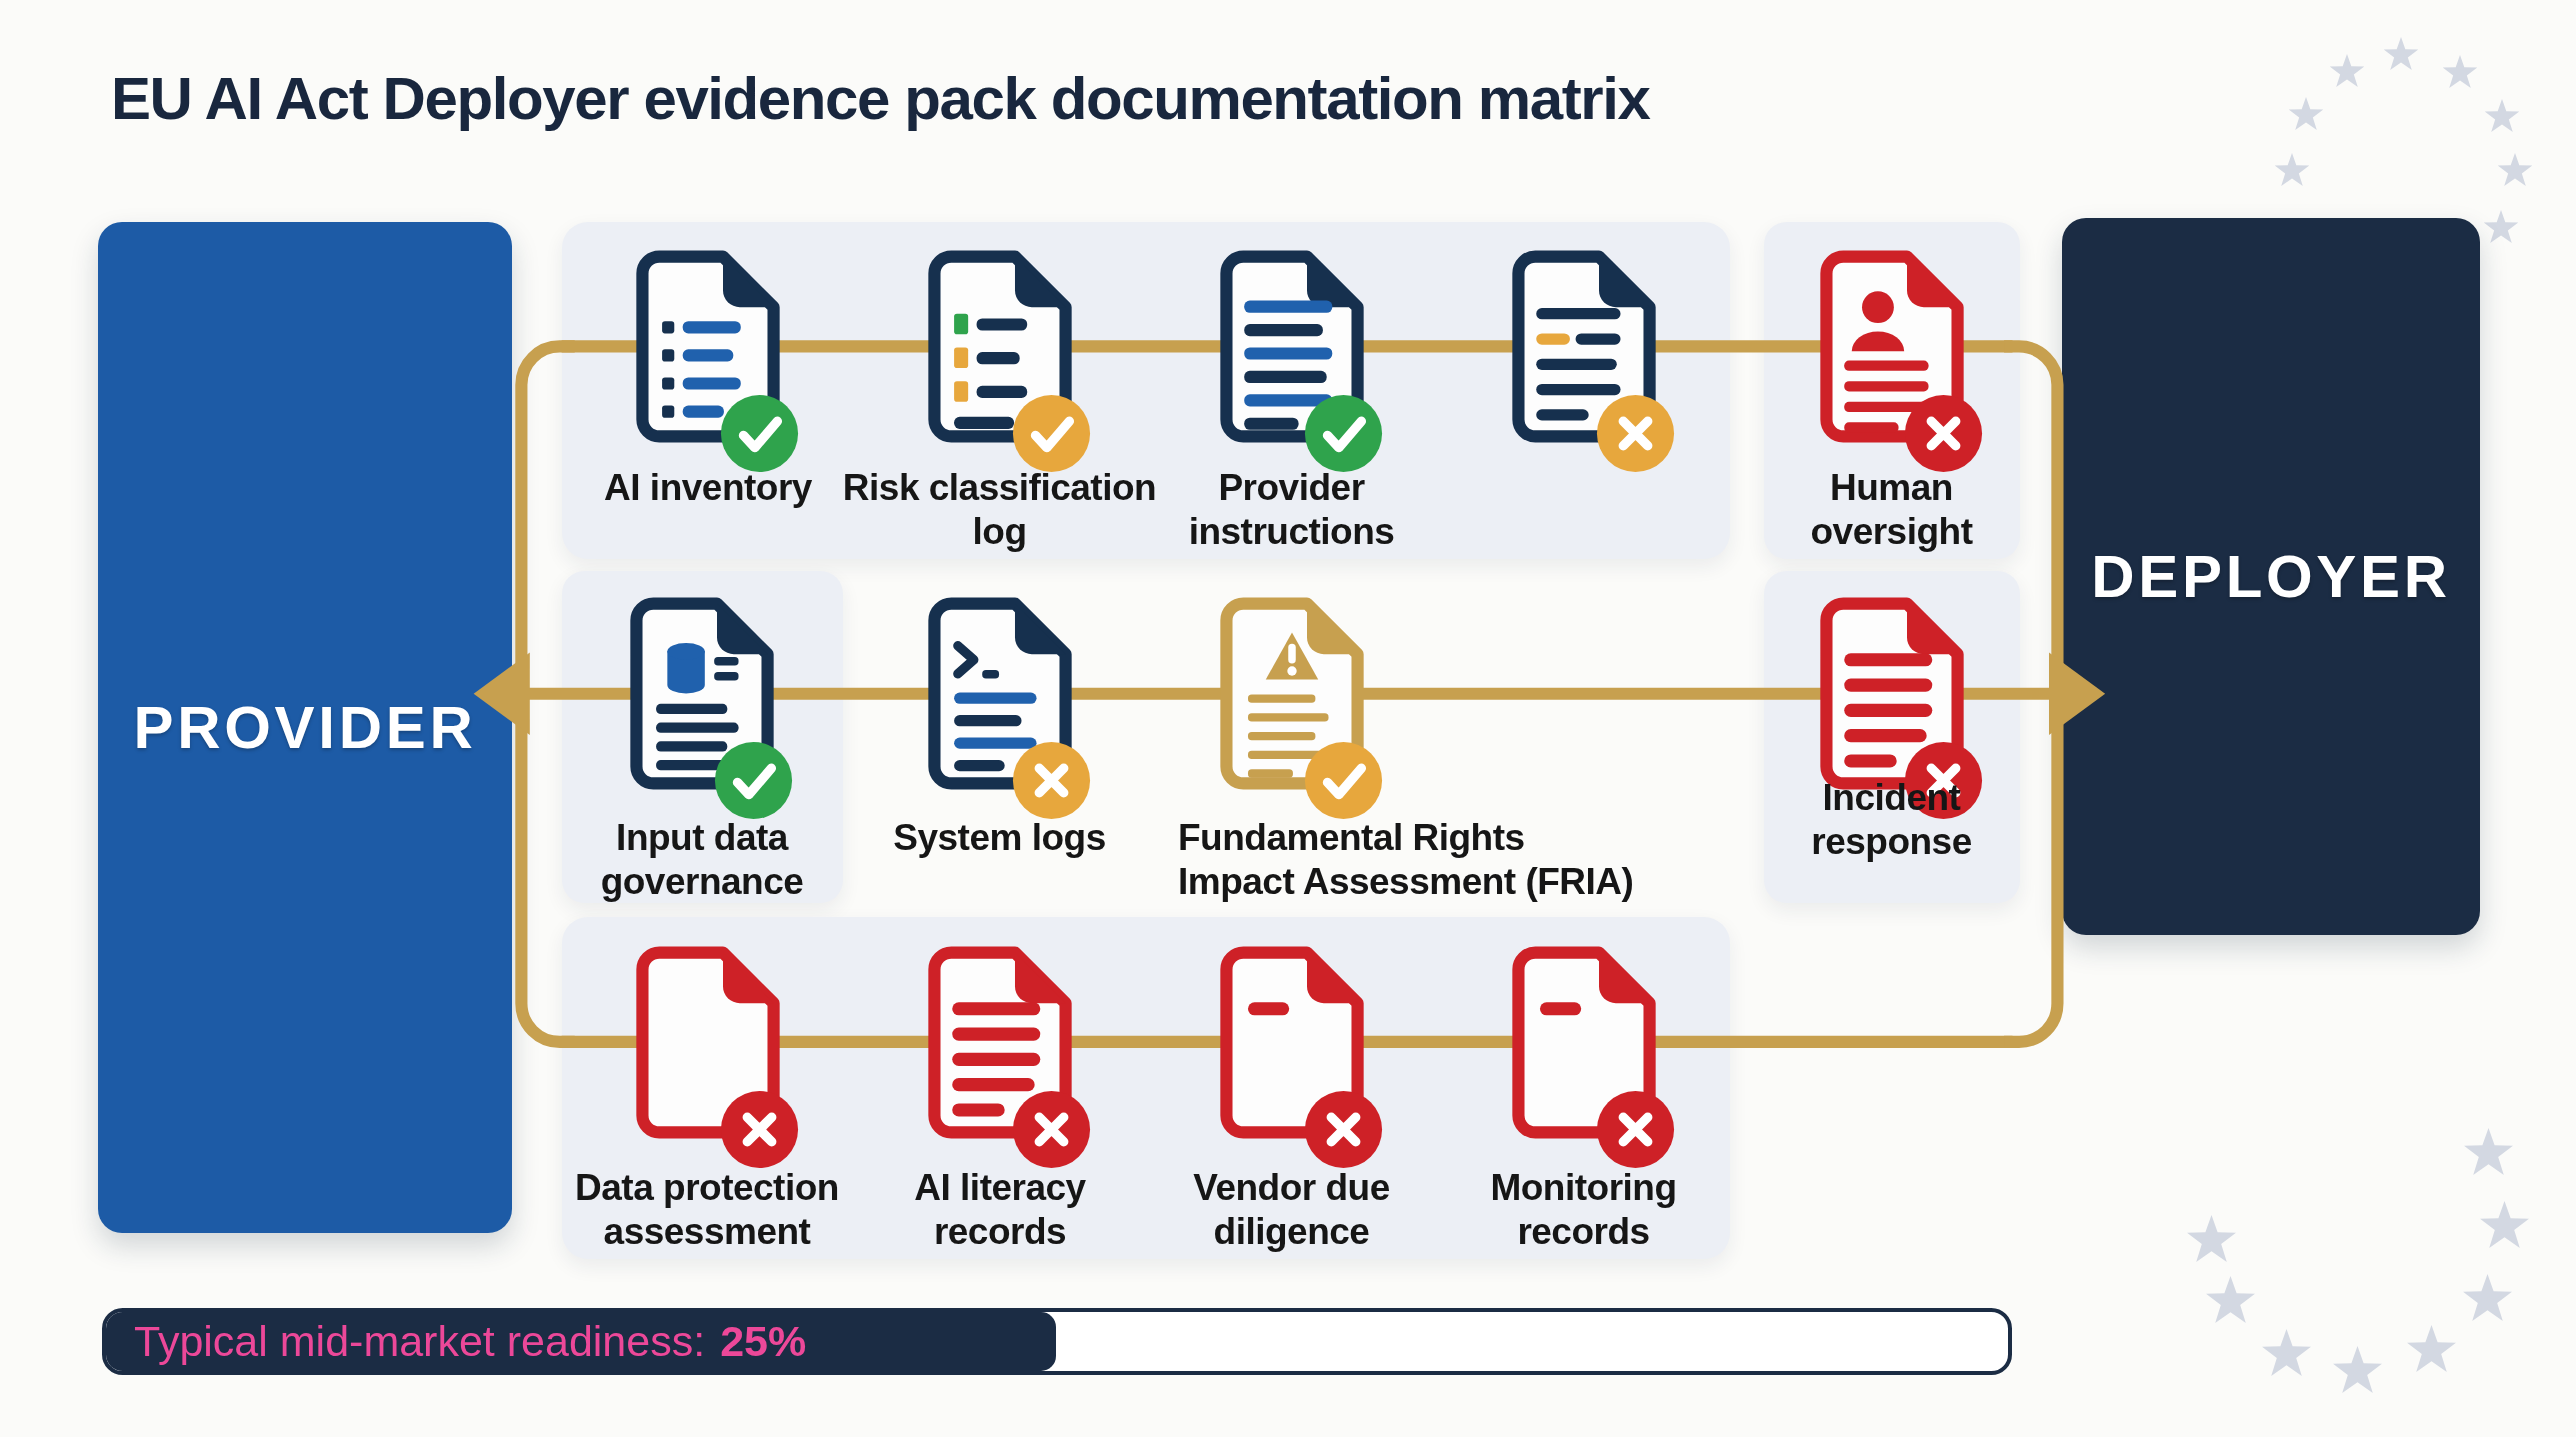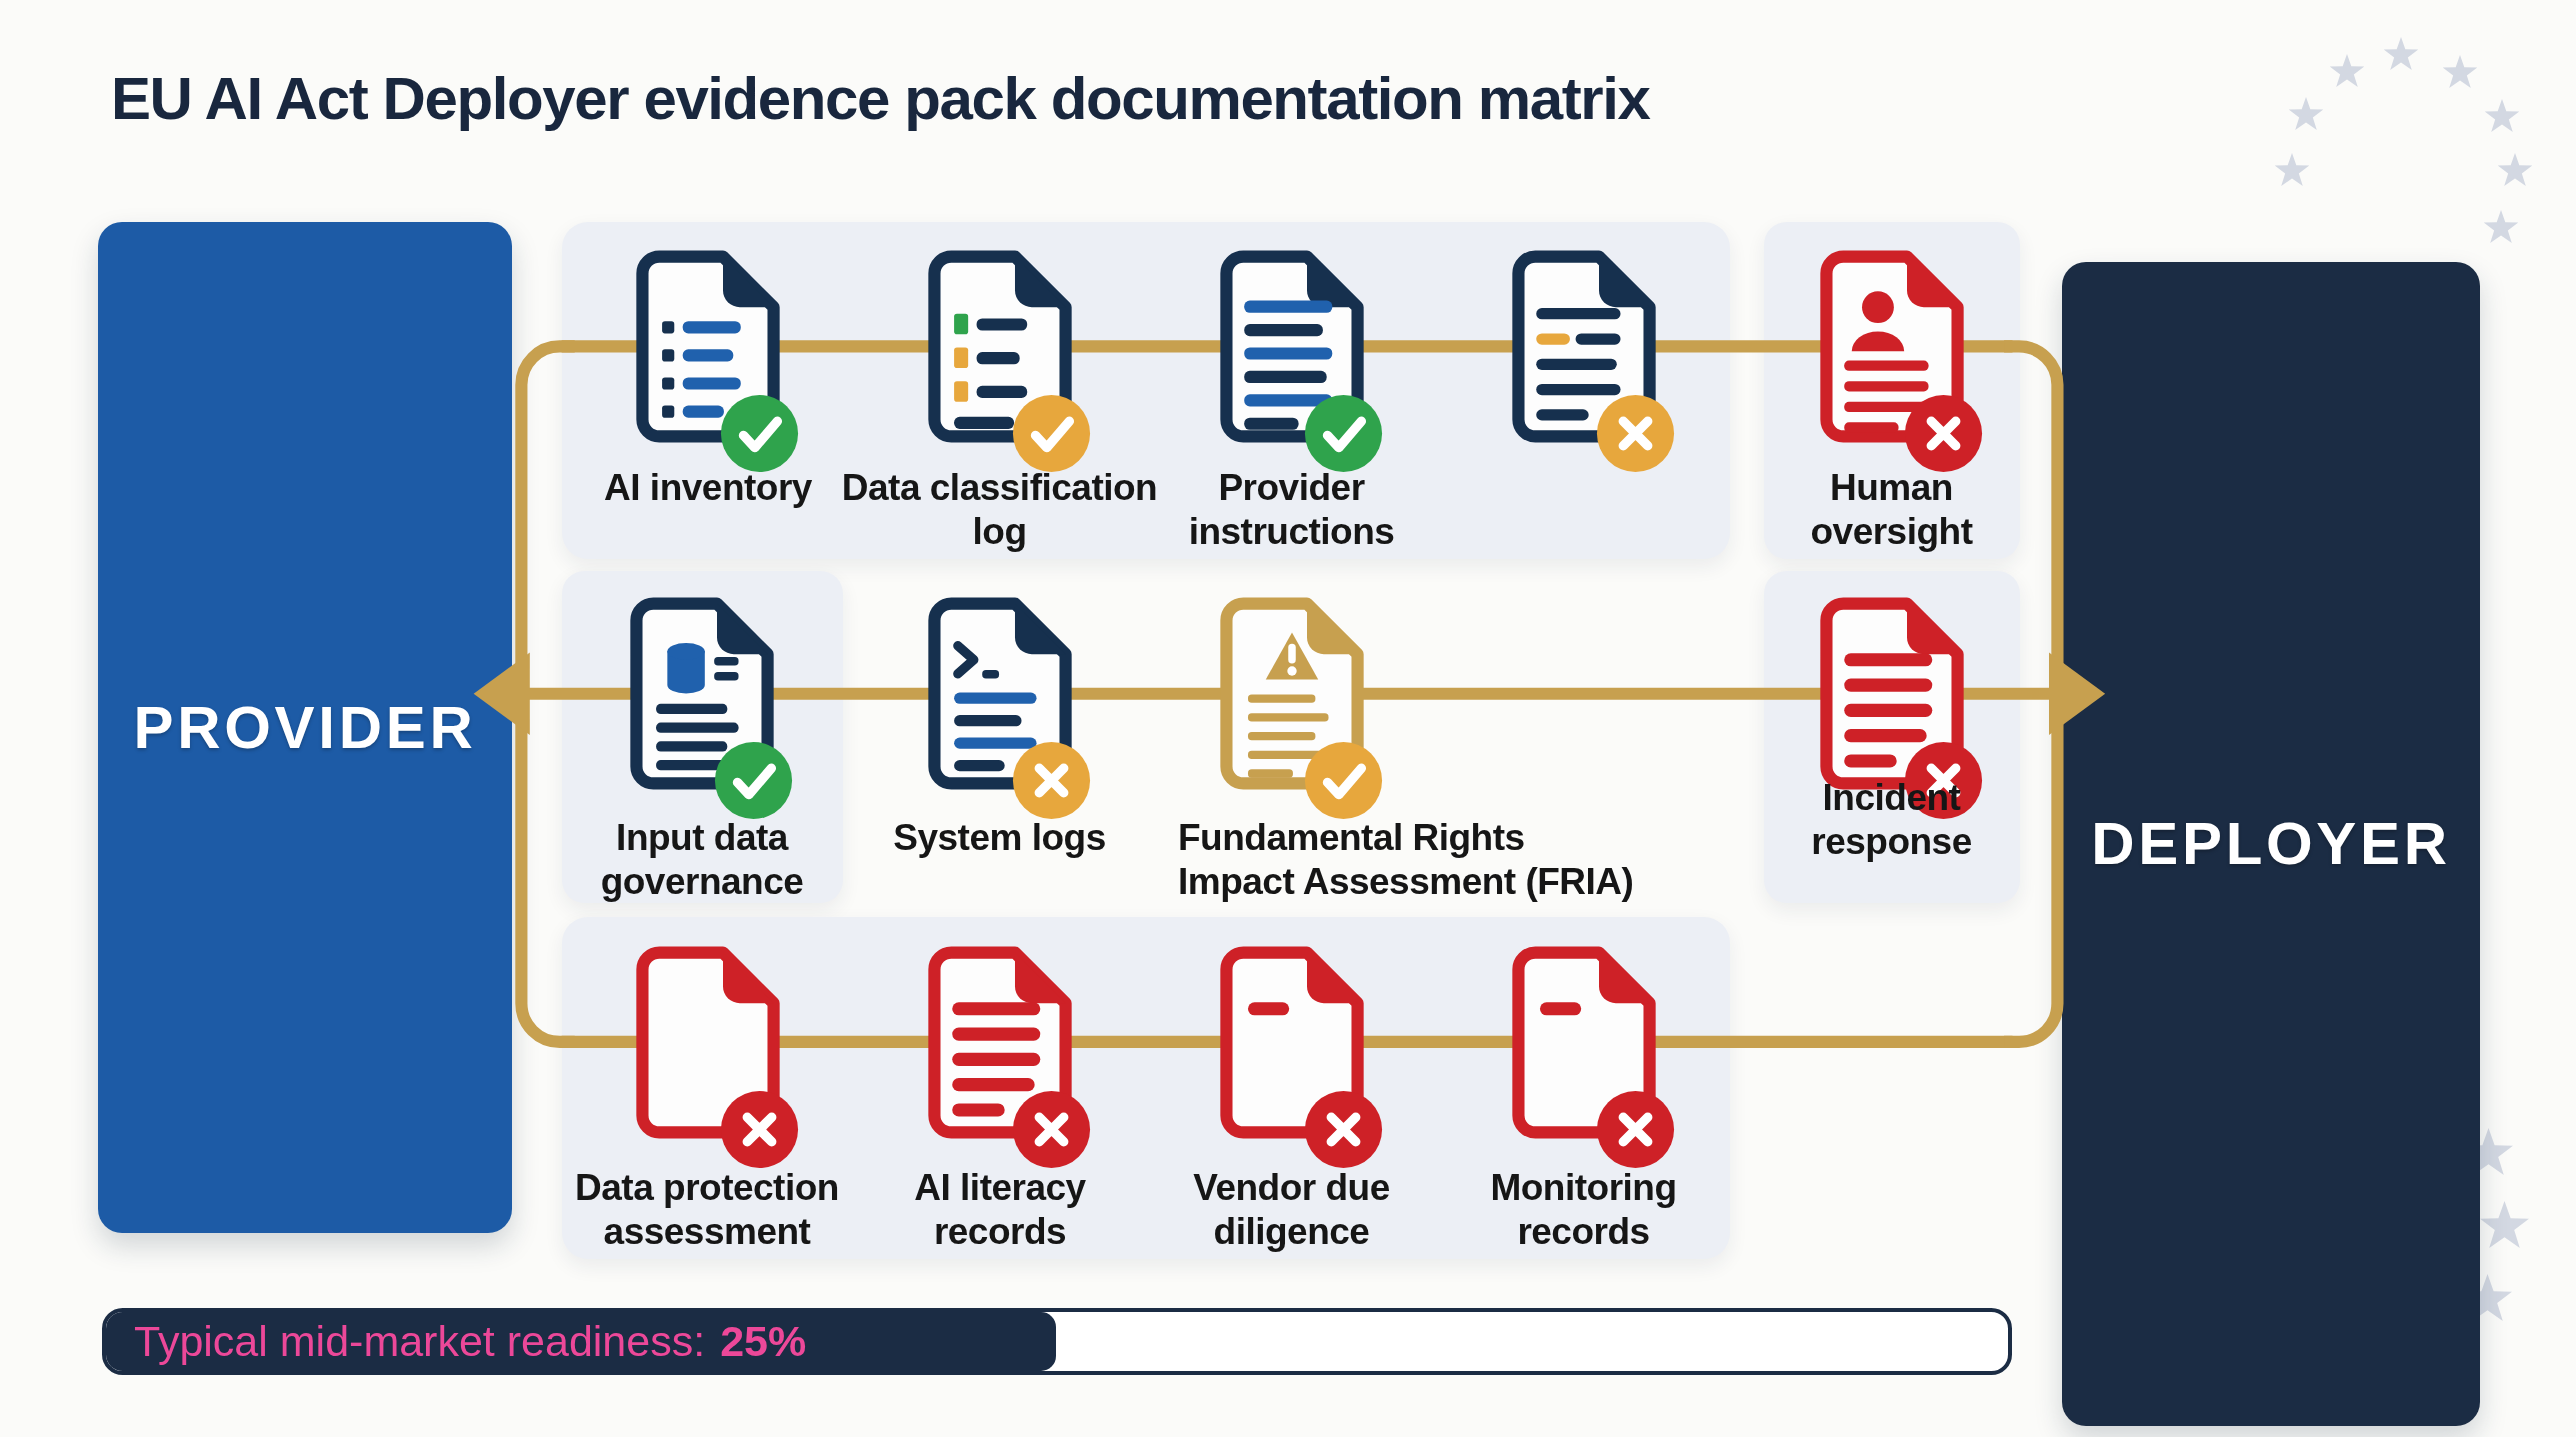--- a/index.html
+++ b/index.html
@@ -26,21 +26,21 @@
   }
 
   
   .panel{position:absolute;box-sizing:border-box;}
   .side{
     border-radius:24px;display:flex;flex-direction:column;
     justify-content:center;align-items:center;
     box-shadow:0 13px 28px rgba(23,42,65,.18);
   }
   .side.blue{left:98px;top:222px;width:414px;height:1011px;background:var(--blue,#1d5ba6);}
-  .side.navy{left:2062px;top:218px;width:418px;height:1164px;background:var(--navy,#1b2c44);margin-top:44px;}
+  .side.navy{left:2062px;top:218px;width:418px;height:717px;background:var(--navy,#1b2c44);}
   .side-line{
     color:#fff;font-weight:800;font-size:60px;letter-spacing:3.7px;
     line-height:1.32;text-shadow:0 1.9px 3.7px rgba(0,0,0,.25);
   }
   .row-panel{
     background:var(--panel,#eceff5);border-radius:26px;
     box-shadow:0 7.5px 19px rgba(23,42,65,.07);
   }
   .rp1{left:562px;top:222px;width:1168px;height:337px;}
   .rpho{left:1764px;top:222px;width:256px;height:337px;border-radius:22.5px;}
@@ -151,21 +151,21 @@
         <rect x="30" y="106" width="15" height="22" rx="3" fill="#e7a73d"></rect>
        <rect x="54" y="111" width="46" height="13" rx="6" fill="#16304e"></rect>
         <rect x="30" y="142" width="15" height="22" rx="3" fill="#e7a73d"></rect>
        <rect x="54" y="147" width="54" height="13" rx="6" fill="#16304e"></rect>
         <rect x="30" y="180" width="64" height="13" rx="6" fill="#16304e"></rect>
       </svg>
       <svg class="badge" width="79" height="79" viewBox="-42 -42 84 84" style="left: 1012px; top: 394px;">
         <circle r="41" fill="#e7a73d"></circle>
         <path d="M-17 2 L-5 15 L19 -13" stroke="#fff" stroke-width="10" fill="none" stroke-linecap="round" stroke-linejoin="round"></path>
       </svg>
-      <div class="artifact-label" style="left: 798px; top: 466px; width: 403px;">Data classification
+      <div class="artifact-label" style="left: 798px; top: 466px; width: 403px;">Risk classification
 log</div>
       <svg class="doc" width="148" height="197" viewBox="0 0 158 210" style="left: 1218px; top: 248px;">
         <path d="M27 9 H95 L149 63 V183 a18 18 0 0 1 -18 18 H27 a18 18 0 0 1 -18 -18 V27 a18 18 0 0 1 18 -18 Z" fill="#fdfdfd" stroke="#16304e" stroke-width="13" stroke-linejoin="round"></path>
        <path d="M95 9 V45 a18 18 0 0 0 18 18 h36 Z" fill="#16304e"></path>
         <rect x="28" y="56" width="94" height="13" rx="6" fill="#2061ad"></rect>
         <rect x="28" y="81" width="84" height="13" rx="6" fill="#16304e"></rect>
         <rect x="28" y="106" width="94" height="13" rx="6" fill="#2061ad"></rect>
         <rect x="28" y="131" width="88" height="13" rx="6" fill="#16304e"></rect>
         <rect x="28" y="156" width="94" height="13" rx="6" fill="#2061ad"></rect>
         <rect x="28" y="181" width="58" height="13" rx="6" fill="#16304e"></rect>

